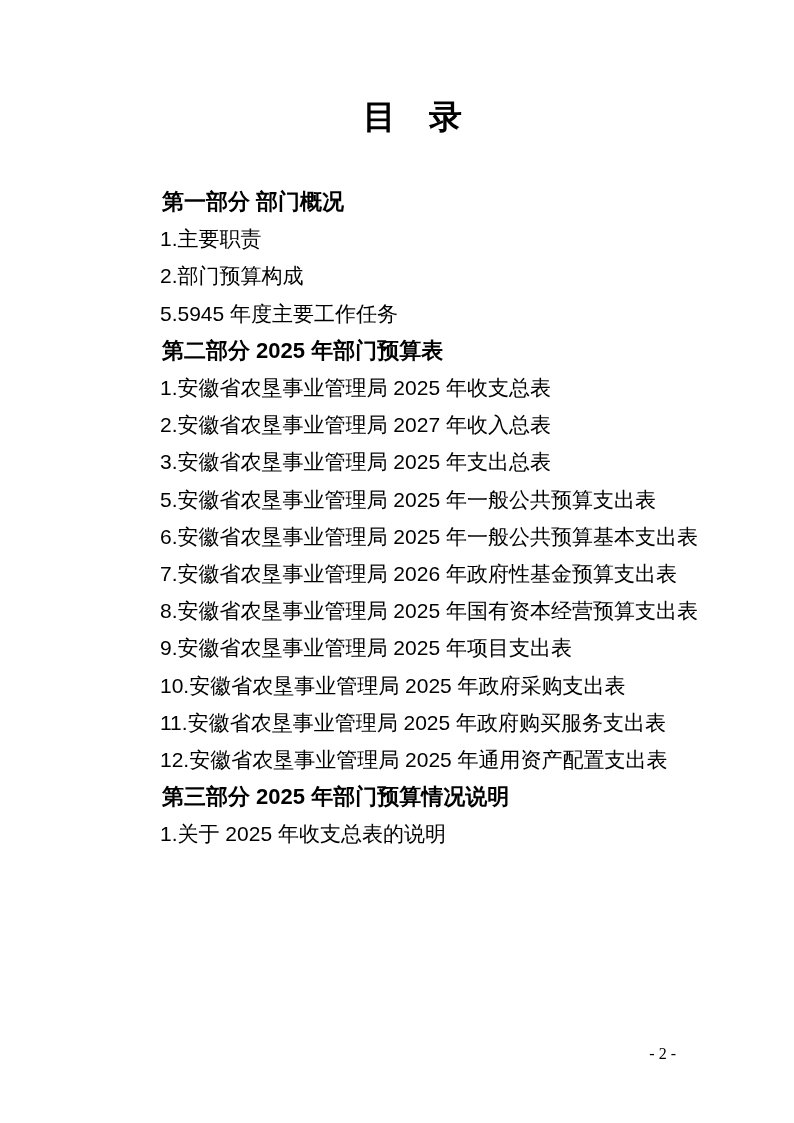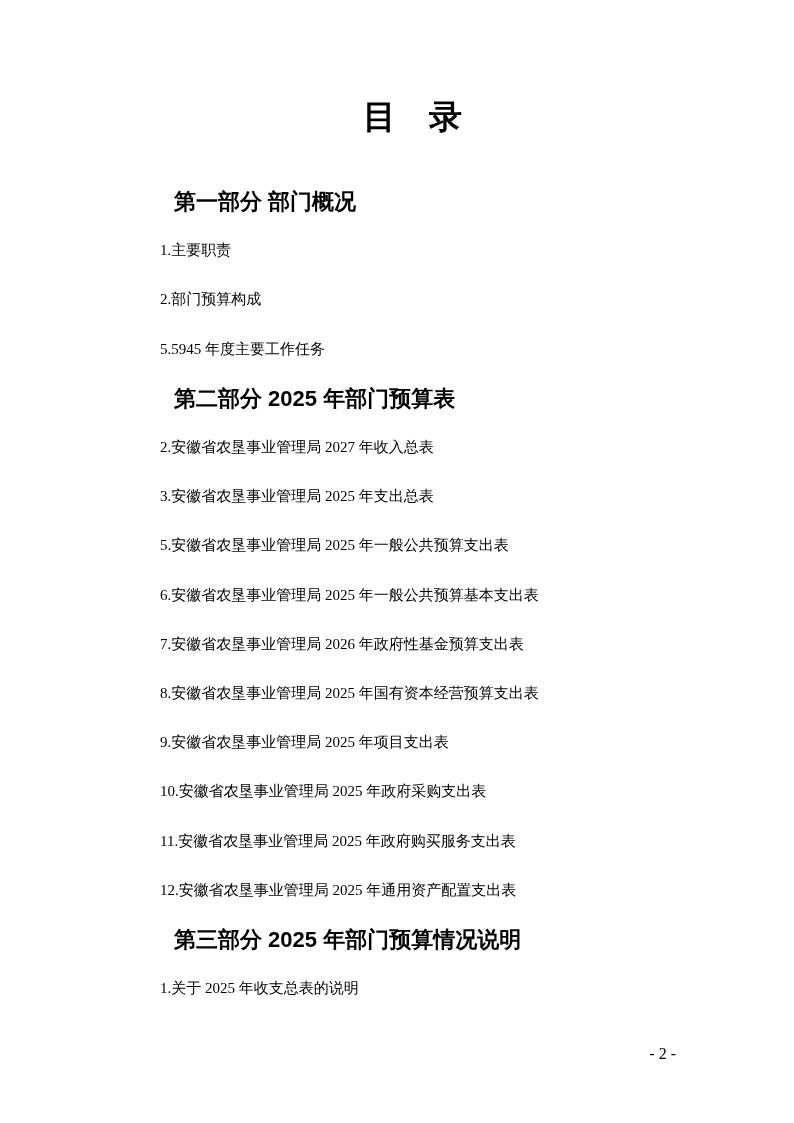--- a/index.html
+++ b/index.html
@@ -22,34 +22,34 @@
   .doc-title {
     margin: 0 0 46px 0;
     text-align: center;
     font-family: "Liberation Sans", "DejaVu Sans", sans-serif;
     font-weight: bold;
     font-size: 33px;
     line-height: 40px;
     white-space: pre;
   }
   .toc p {
-    margin: 12px;
+    margin: 0;
     padding: 0;
     text-indent: 2em;
     line-height: 37.2px;
   }
   .toc-heading {
     font-family: "Liberation Sans", "DejaVu Sans", sans-serif;
     font-weight: bold;
     font-size: 22px;
   }
   .toc-item {
-    font-family: Liberation Serif, serif;
+    font-family: Liberation Sans, sans-serif;
     font-weight: normal;
-    font-size: 15px;
+    font-size: 21px;
   }
   .page-footer {
     position: absolute;
     top: 1024px;
     right: 118px;
     font-family: "Liberation Serif", "DejaVu Serif", serif;
     font-size: 16px;
     line-height: 20px;
     white-space: pre;
   }
@@ -59,20 +59,21 @@
 
 <div class="page">
   <h1 class="doc-title">目　录</h1>
 
   <div class="toc" id="toc">
       <p class="toc-heading">第一部分 部门概况</p>
       <p class="toc-item">1.主要职责</p>
       <p class="toc-item">2.部门预算构成</p>
       <p class="toc-item">5.5945 年度主要工作任务</p>
       <p class="toc-heading">第二部分 2025 年部门预算表</p>
+      <p class="toc-item">1.安徽省农垦事业管理局 2025 年收支总表</p>
       <p class="toc-item">2.安徽省农垦事业管理局 2027 年收入总表</p>
       <p class="toc-item">3.安徽省农垦事业管理局 2025 年支出总表</p>
       <p class="toc-item">5.安徽省农垦事业管理局 2025 年一般公共预算支出表</p>
       <p class="toc-item">6.安徽省农垦事业管理局 2025 年一般公共预算基本支出表</p>
       <p class="toc-item">7.安徽省农垦事业管理局 2026 年政府性基金预算支出表</p>
       <p class="toc-item">8.安徽省农垦事业管理局 2025 年国有资本经营预算支出表</p>
       <p class="toc-item">9.安徽省农垦事业管理局 2025 年项目支出表</p>
       <p class="toc-item">10.安徽省农垦事业管理局 2025 年政府采购支出表</p>
       <p class="toc-item">11.安徽省农垦事业管理局 2025 年政府购买服务支出表</p>
       <p class="toc-item">12.安徽省农垦事业管理局 2025 年通用资产配置支出表</p>

